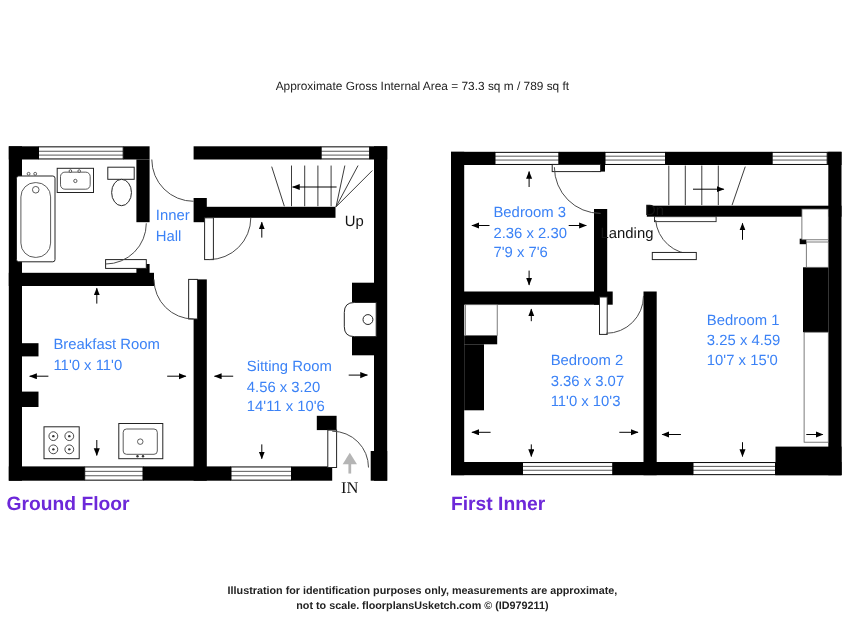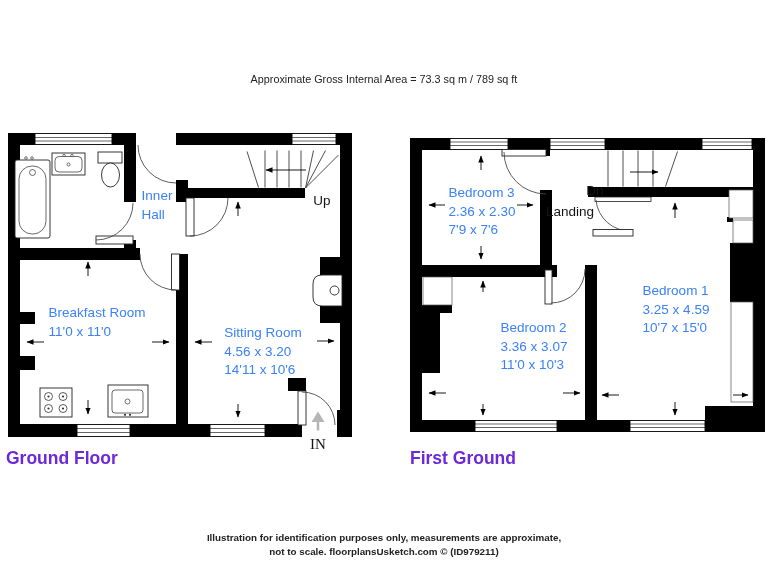--- a/index.html
+++ b/index.html
@@ -292,20 +292,20 @@
   <div>10'7 x 15'0</div>
 </div>
 
 <div class="room-label" style="left:534px;top:319px;">
   <div>Bedroom 2</div>
   <div>3.36 x 3.07</div>
   <div>11'0 x 10'3</div>
 </div>
 
 <div class="floor-label" style="left:6px;top:448px;">Ground Floor</div>
-<div class="floor-label" style="left:410px;top:448px;">First Ground</div>
+<div class="floor-label" style="left:410px;top:448px;">First Inner</div>
 
 <div class="txt center-line footer">
   <div>Illustration for identification purposes only, measurements are approximate,</div>
   <div>not to scale. floorplansUsketch.com © (ID979211)</div>
 </div>
 
 </div>
 
 </body></html>

